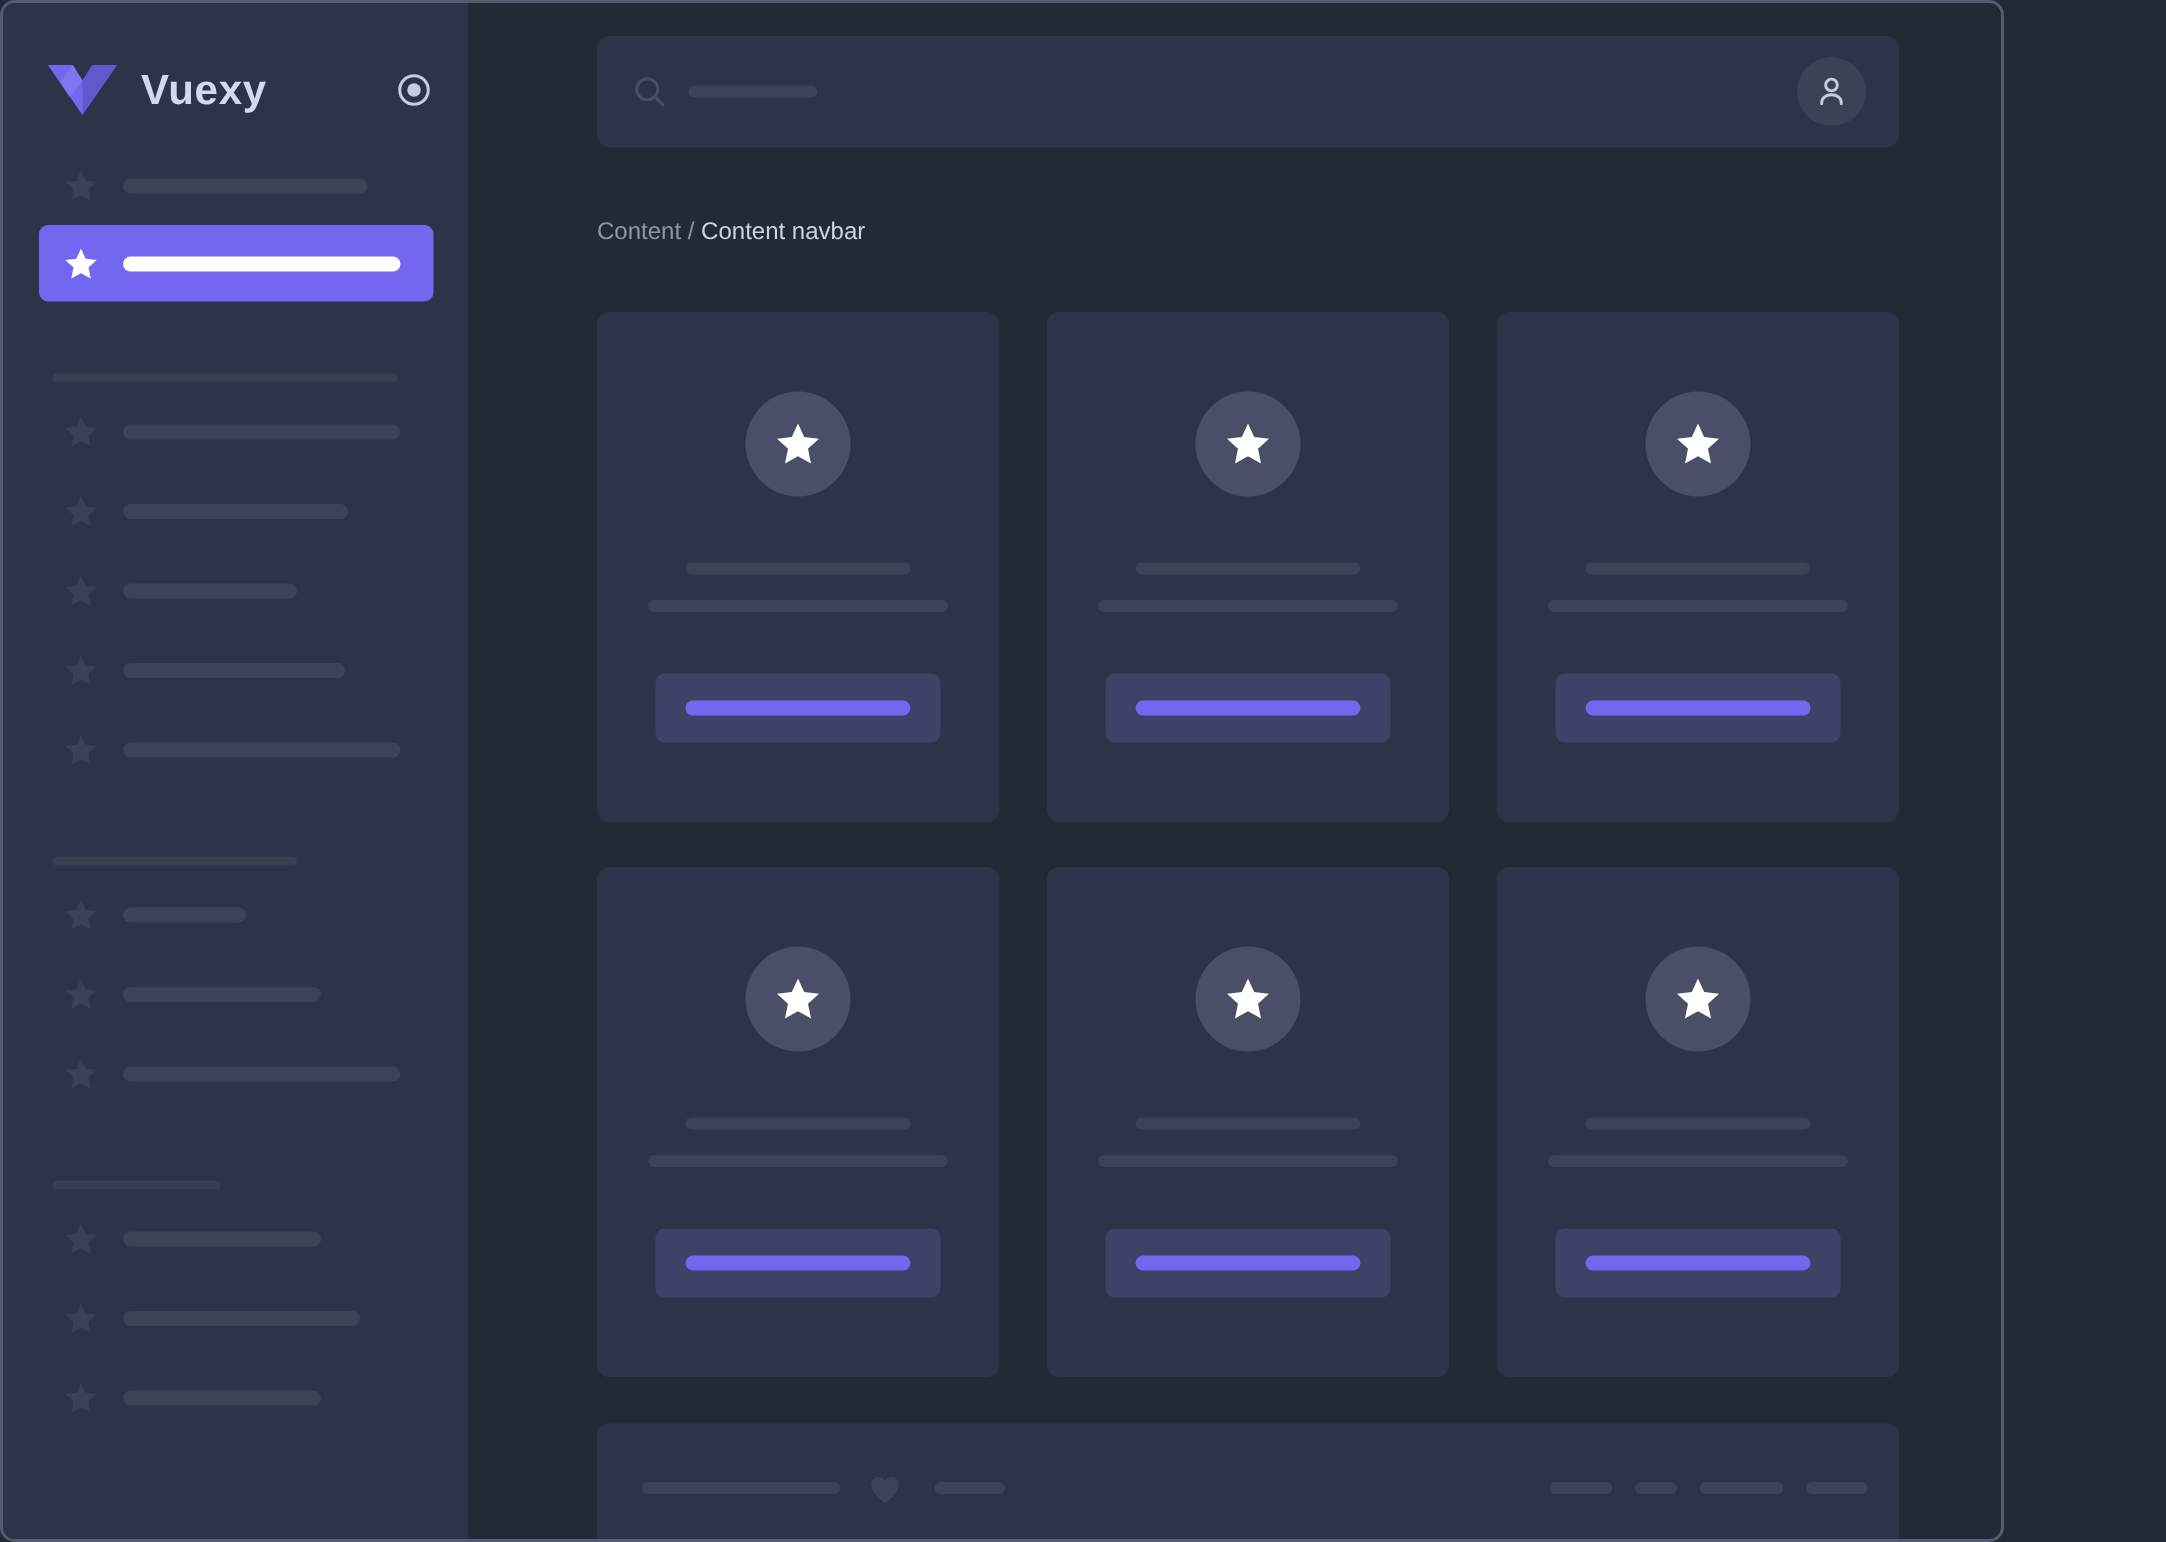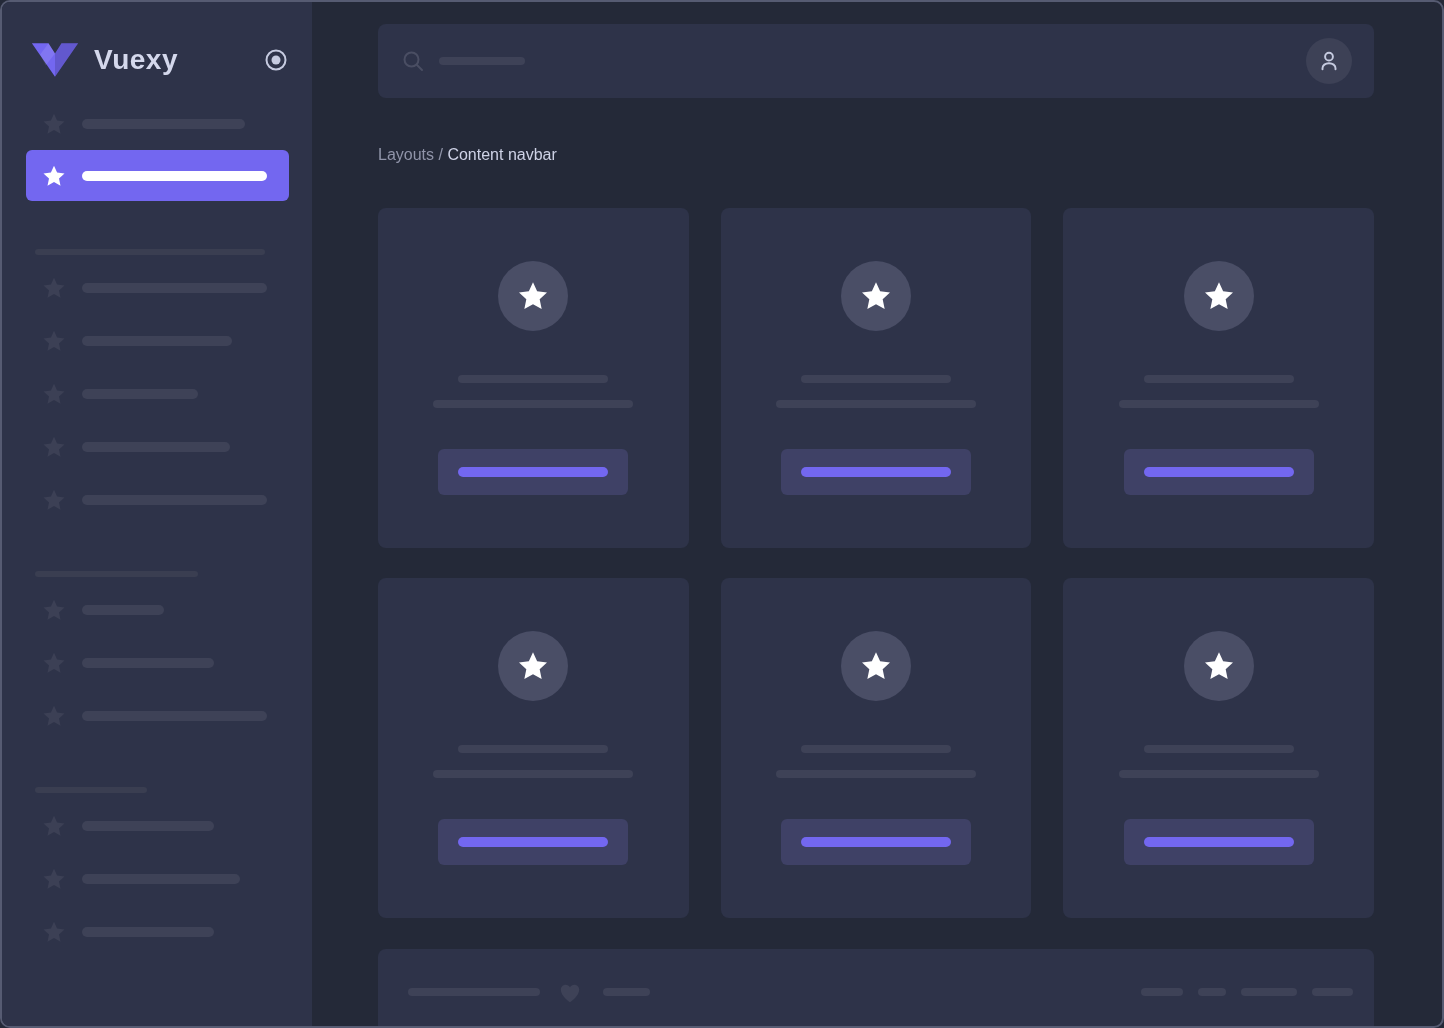--- a/index.html
+++ b/index.html
@@ -3,26 +3,27 @@
 <meta charset="utf-8">
 <style>
   * { box-sizing: border-box; }
   html, body { margin: 0; padding: 0; }
   body {
     width: 1444px; height: 1028px;
     font-family: "Liberation Sans", sans-serif;
     background: var(--c-main-bg, #242938);
   }
   .frame {
-    width: 1444px; height: 1028px;
+    width: 1336px; height: 1028px;
     border: 2px solid var(--c-frame-border);
     border-radius: 10px;
     overflow: hidden;
     display: flex;
     background: var(--c-main-bg);
+    gap: 20px;
   }
 
   
   .sidebar {
     width: 310px; flex: none; height: 100%;
     background: var(--c-panel-bg);
     overflow: hidden;
   }
   .logo-row {
     display: flex; align-items: center;
@@ -285,21 +286,21 @@
       <span class="spacer"></span>
       <div class="avatar">
         <svg viewBox="0 0 24 24" fill="none">
           <circle cx="12" cy="8" r="3.6" stroke="currentColor" stroke-width="1.8"></circle>
           <path d="M6 19.6v-1c0-2.6 2.6-4.6 6-4.6s6 2 6 4.6v1" stroke="currentColor" stroke-width="1.8" stroke-linecap="round"></path>
         </svg>
       </div>
     </div>
 
     <div class="breadcrumb">
-      <span class="parent">Layouts</span>
+      <span class="parent">Content</span>
       <span class="sep">/</span>
       <span class="current">Content navbar</span>
     </div>
 
     <div class="grid" id="cards">
         <div class="card">
     <div class="circle">
       <svg viewBox="0 0 24 24">
               <path d="M12 1.7l3.1 6.8 7.4.9-5.5 5 1.5 7.3L12 18.1l-6.5 3.6 1.5-7.3-5.5-5 7.4-.9z" fill="currentColor"></path>
             </svg>

